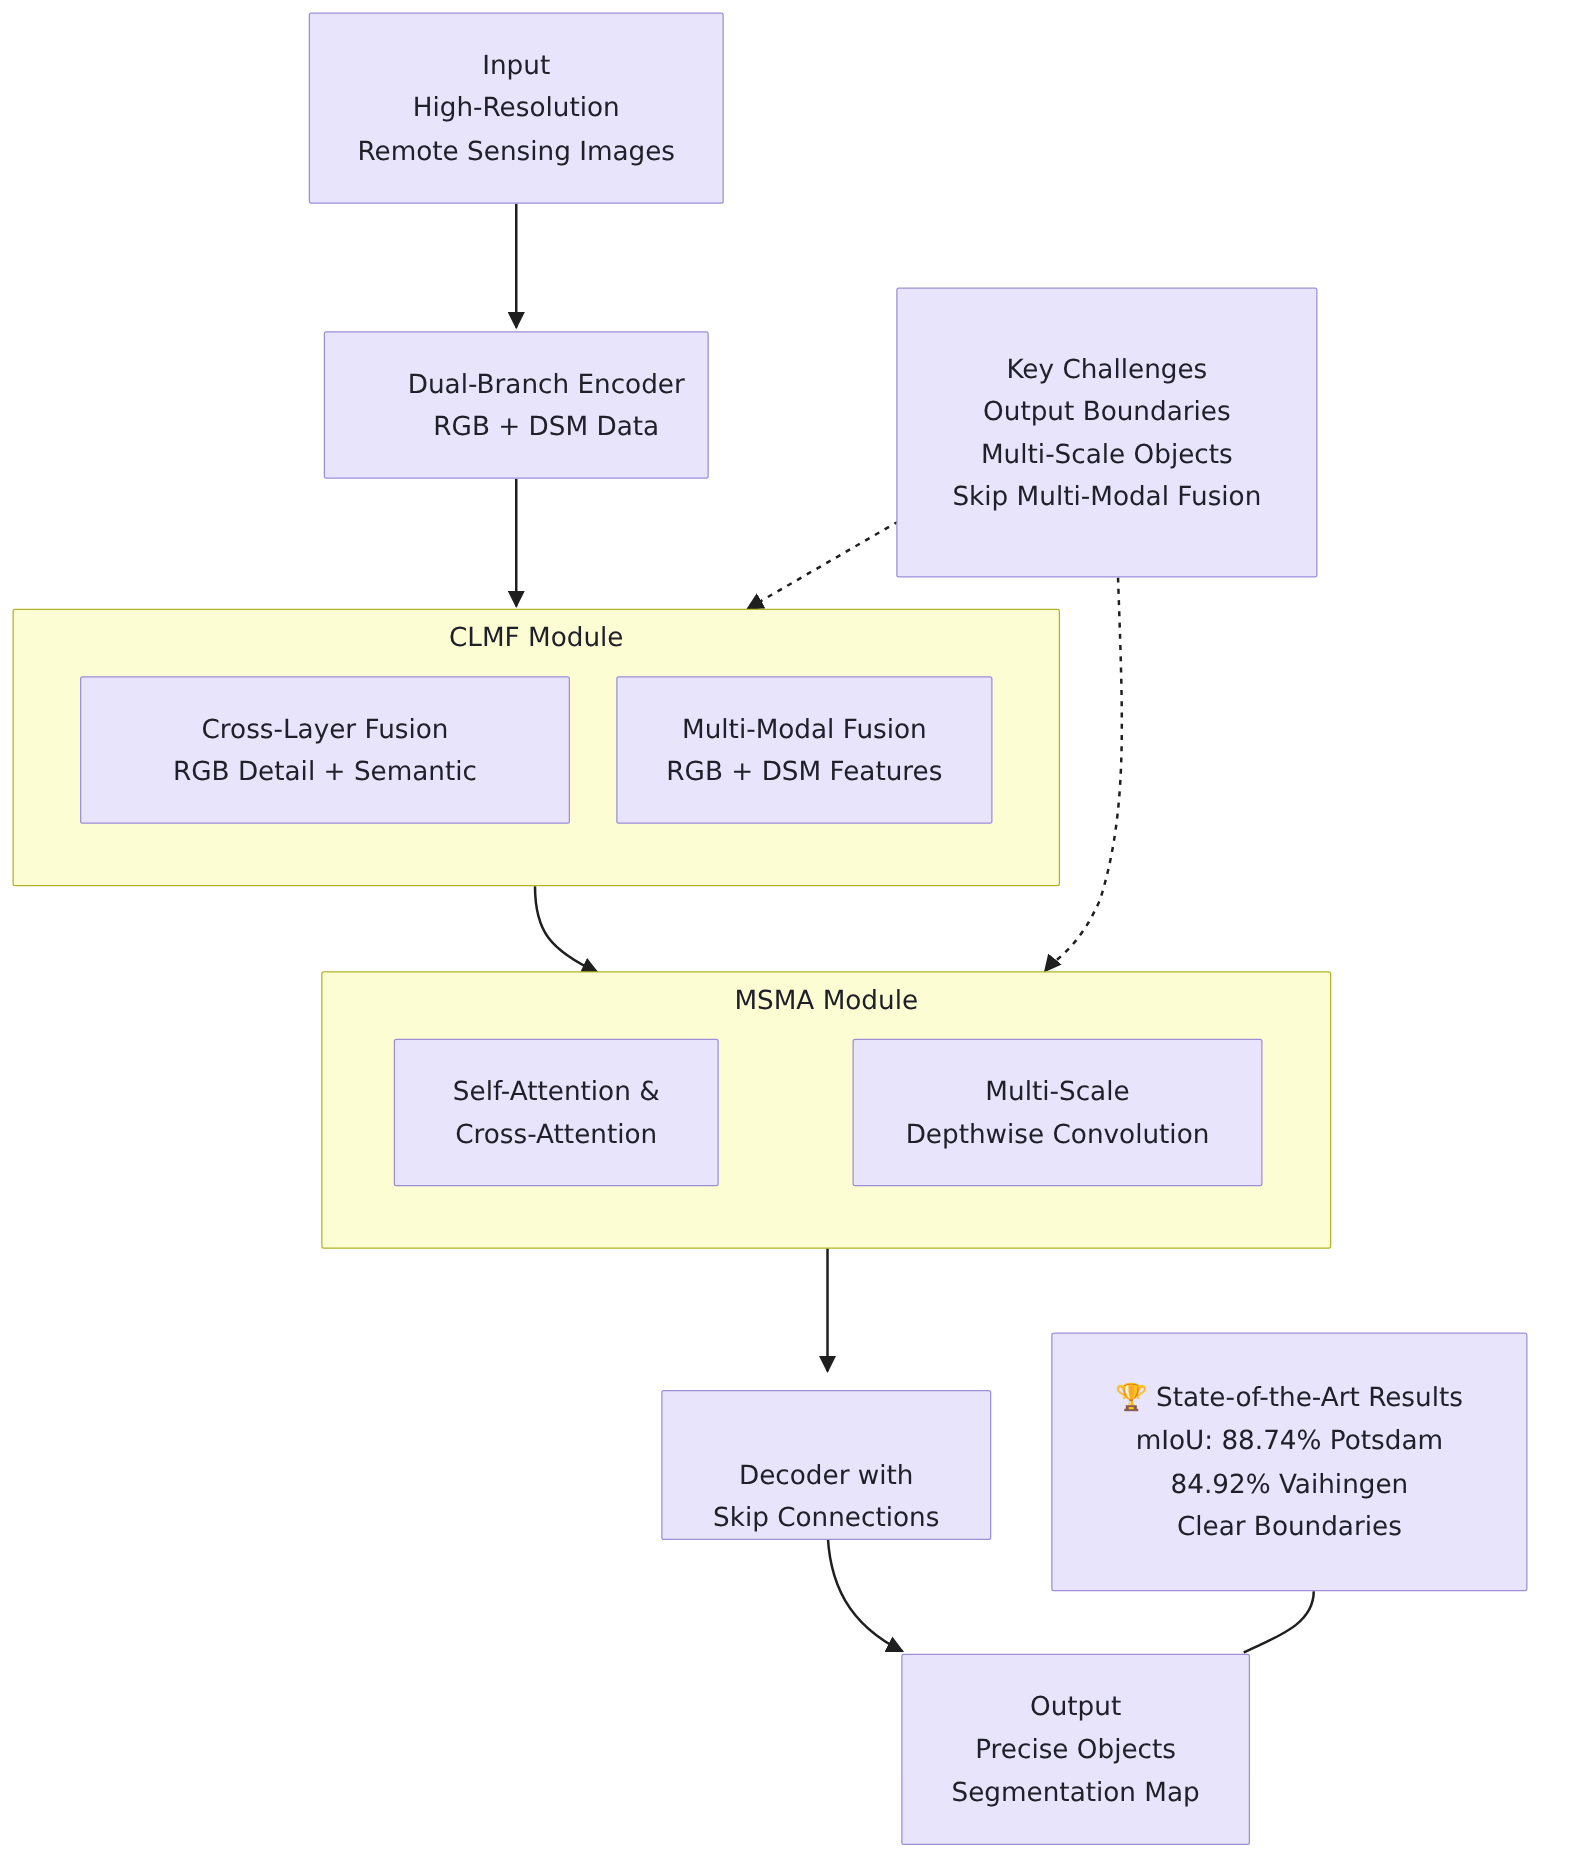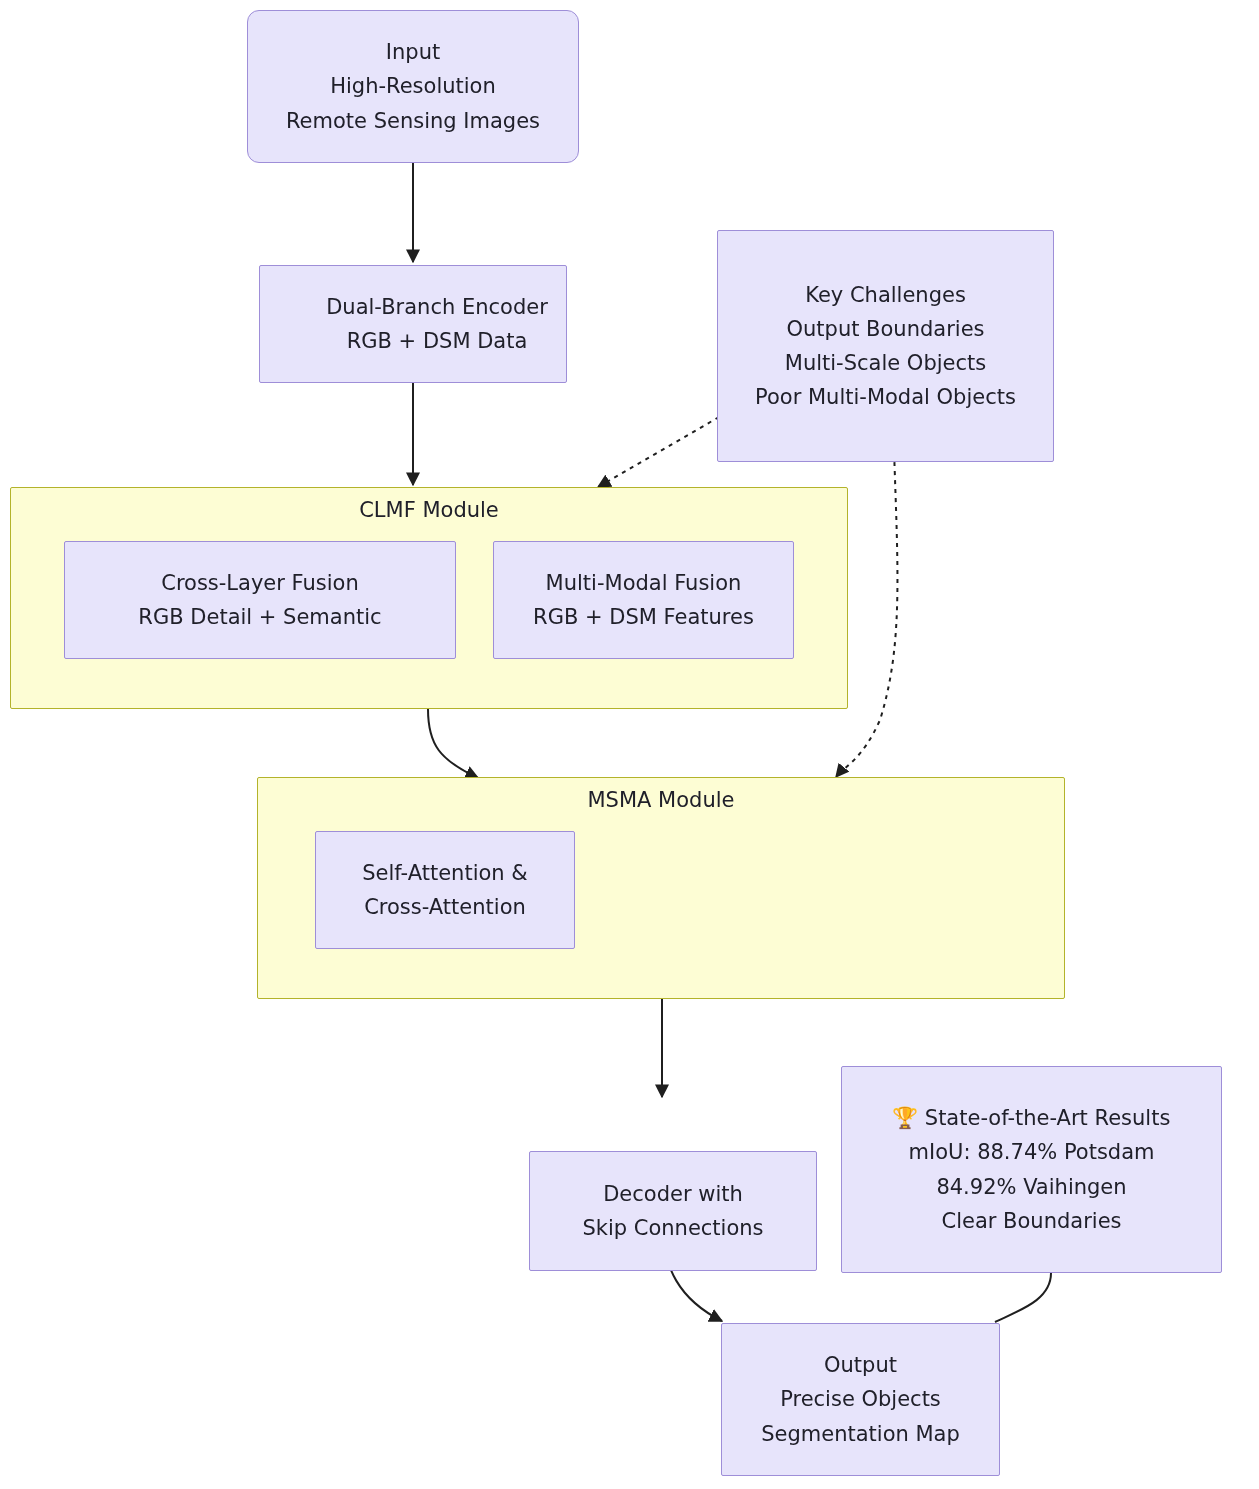--- a/index.html
+++ b/index.html
@@ -99,55 +99,59 @@
   </svg>
 
   <div class="cluster" style="left:10px; top:487px; width:838px; height:222px;">
     <div class="cluster-title" style="top:10px;">CLMF Module</div>
   </div>
 
   <div class="cluster" style="left:257px; top:777px; width:808px; height:222px;">
     <div class="cluster-title" style="top:10px;">MSMA Module</div>
   </div>
 
-  <div class="node" style="left:247px; top:10px; width:332px; height:153px;border-radius:12px;">
+  <div class="node" style="left:247px; top:10px; width:332px; height:153px;">
     <span class="line">Input</span>
     <span class="line">High-Resolution</span>
     <span class="line">Remote Sensing Images</span>
   </div>
 
   <div class="node" style="left:259px; top:265px; width:308px; height:118px;padding-left:48px;">
     <span class="line">Dual-Branch Encoder</span>
     <span class="line">RGB + DSM Data</span>
   </div>
 
   <div class="node" style="left:717px; top:230px; width:337px; height:232px;">
     <span class="line">Key Challenges</span>
     <span class="line">Output Boundaries</span>
     <span class="line">Multi-Scale Objects</span>
-    <span class="line">Poor Multi-Modal Objects</span>
+    <span class="line">Skip Multi-Modal Fusion</span>
   </div>
 
   <div class="node" style="left:64px; top:541px; width:392px; height:118px;">
     <span class="line">Cross-Layer Fusion</span>
     <span class="line">RGB Detail + Semantic</span>
   </div>
 
   <div class="node" style="left:493px; top:541px; width:301px; height:118px;">
     <span class="line">Multi-Modal Fusion</span>
     <span class="line">RGB + DSM Features</span>
   </div>
 
   <div class="node" style="left:315px; top:831px; width:260px; height:118px;">
     <span class="line">Self-Attention &amp;</span>
     <span class="line">Cross-Attention</span>
   </div>
 
+  <div class="node" style="left:682px; top:831px; width:328px; height:118px;">
+    <span class="line">Multi-Scale</span>
+    <span class="line">Depthwise Convolution</span>
+  </div>
 
-  <div class="node" style="left:529px; top:1151px; width:288px; height:120px;">
+  <div class="node" style="left:529px; top:1112px; width:264px; height:120px;justify-content:flex-end;">
     <span class="line">Decoder with</span>
     <span class="line">Skip Connections</span>
   </div>
 
   <div class="node" style="left:841px; top:1066px; width:381px; height:207px;">
     <span class="line">
       <span class="emoji">🏆</span><span>State-of-the-Art Results</span>
     </span>
     <span class="line">mIoU: 88.74% Potsdam</span>
     <span class="line">84.92% Vaihingen</span>

